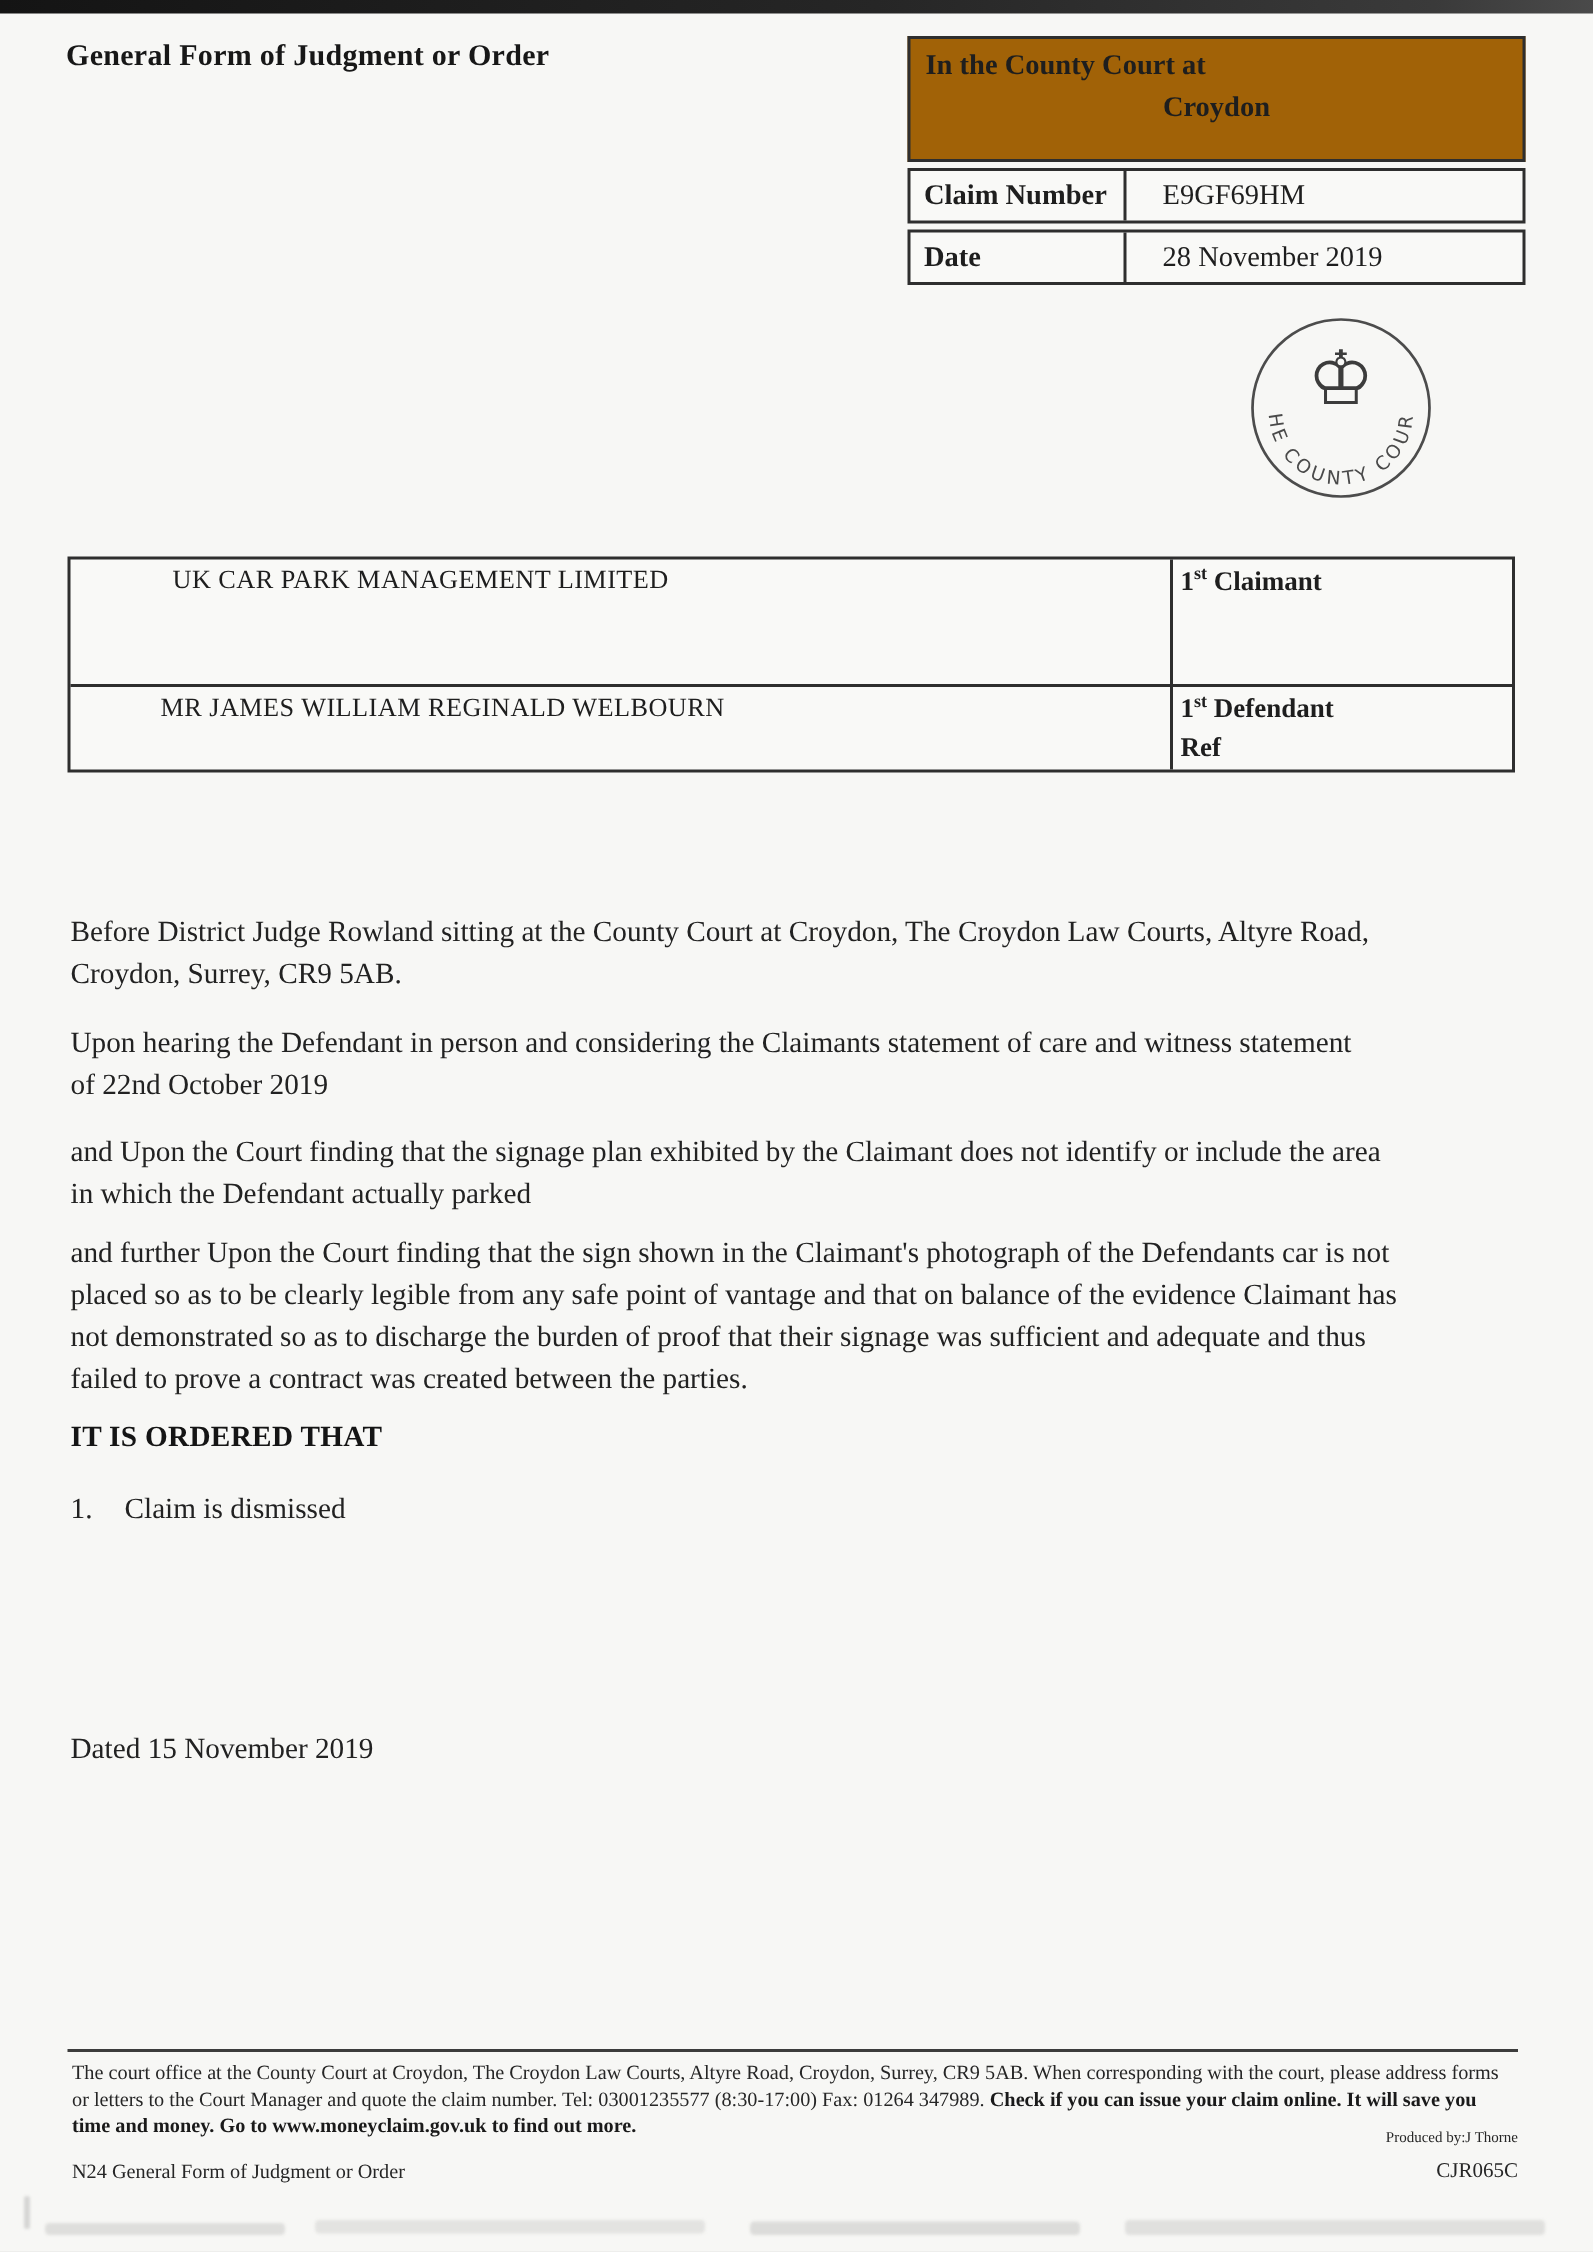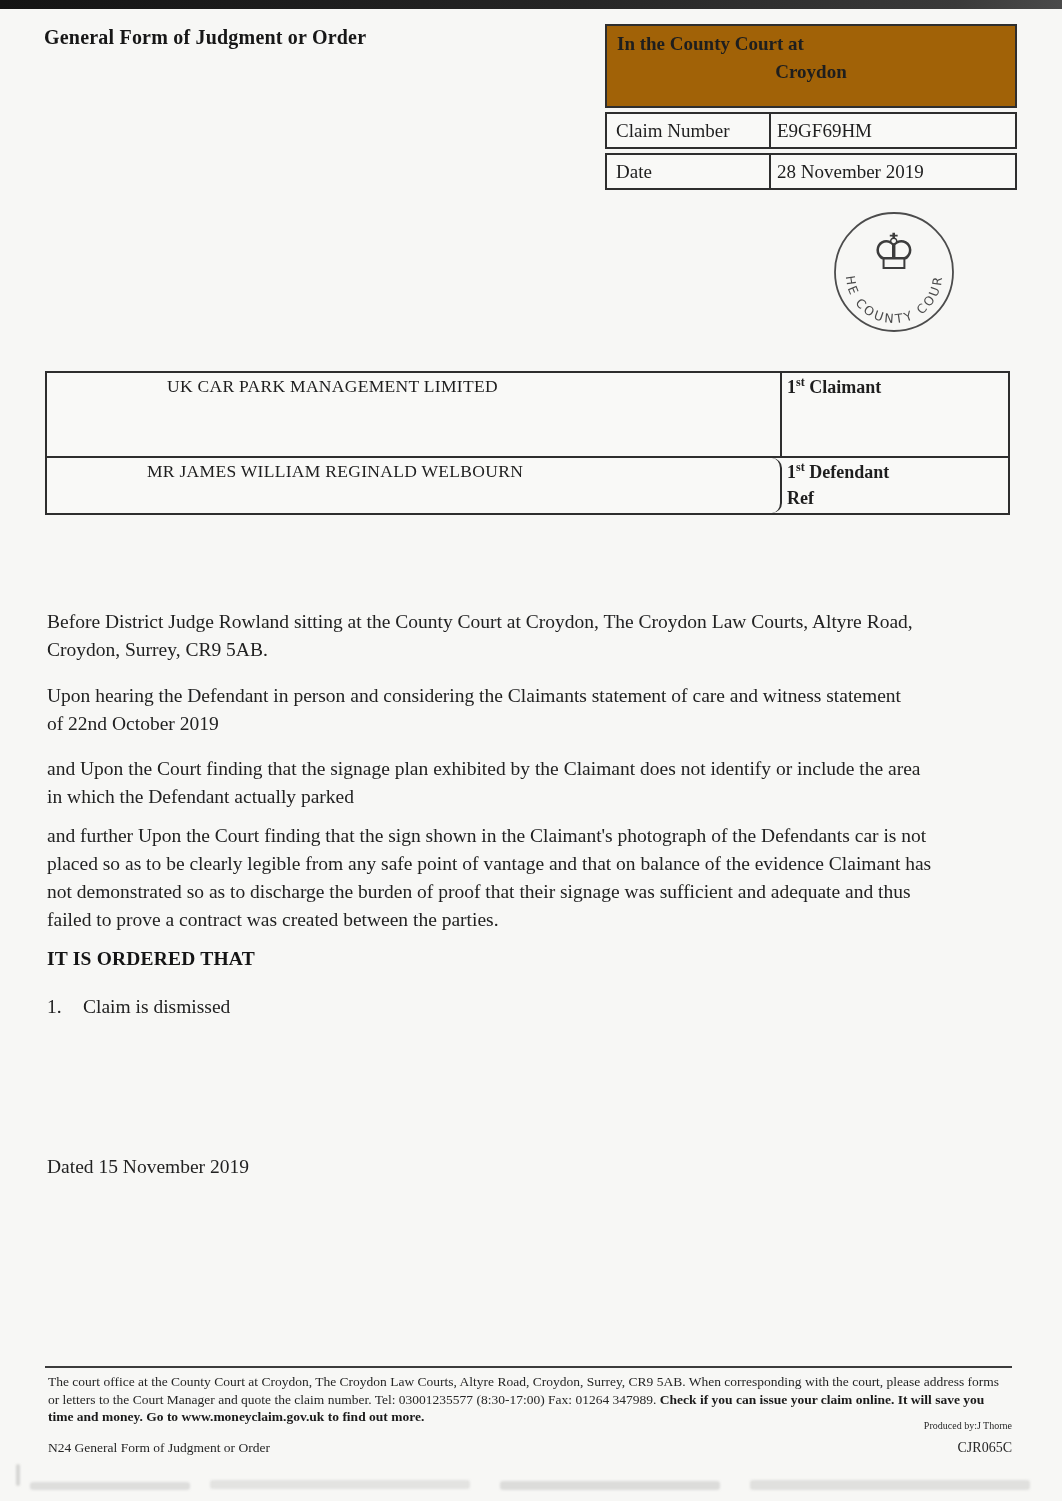--- a/index.html
+++ b/index.html
@@ -23,42 +23,42 @@
     height:84px; padding:7px 10px 0 10px; box-sizing:border-box;
     font-size:19px; font-weight:bold;
   }
   .cb-court-name { text-align:center; margin-top:6px; }
   .cb-row {
     border:2px solid #2e2e2e; background:#f9f9f7;
     margin-top:4px; height:37px; box-sizing:border-box;
     display:flex; font-size:19px; align-items:stretch;
   }
   .cb-label {
-    width:164px; border-right:2px solid #2e2e2e; font-weight:normal;
+    width:144px; border-right:2px solid #2e2e2e; font-weight:bold;
     padding-left:9px; display:flex; align-items:center; box-sizing:border-box;
   }
-  .cb-value { flex:1; padding-left:6px; display:flex; align-items:center; }
+  .cb-value { flex:1; padding-left:24px; display:flex; align-items:center; }
 
   
   .seal { position:absolute; left:828px; top:206px; width:132px; height:132px; }
 
   
   .parties {
     position:absolute; left:45px; top:371px; width:965px;
     border:2px solid #2e2e2e; box-sizing:border-box; background:#f9f9f7;
   }
   .p-row { display:flex; }
   .p-row.first { border-bottom:2px solid #2e2e2e; min-height:83px; }
   .p-row.second { min-height:55px; }
   .p-name {
     width:735px; box-sizing:border-box; border-right:2px solid #2e2e2e;
     font-size:17.5px; padding-top:3px; letter-spacing:0.3px;
   }
-  .p-name.claimant { padding-left:120px; }
-  .p-name.defendant { padding-left:100px;border-radius:10px; }
+  .p-name.claimant { padding-left:68px; }
+  .p-name.defendant { padding-left:60px; }
   .p-role {
     flex:1; padding:1px 4px 2px 5px; font-size:18px; line-height:26px;
   }
   .p-role b { font-weight:bold; }
   .p-role sup { font-size:12px; vertical-align:super; line-height:0; }
 
   
   .para {
     position:absolute; left:47px; width:968px;
     font-size:19.5px; line-height:28px; white-space:pre-line; color:#222;

